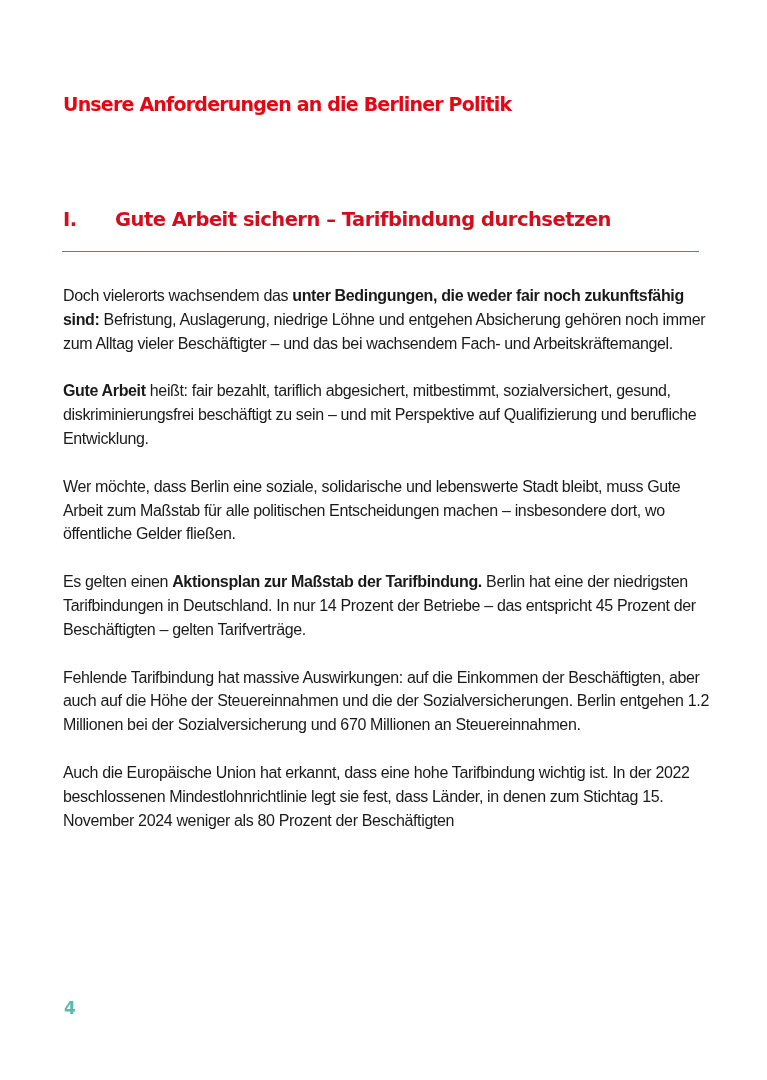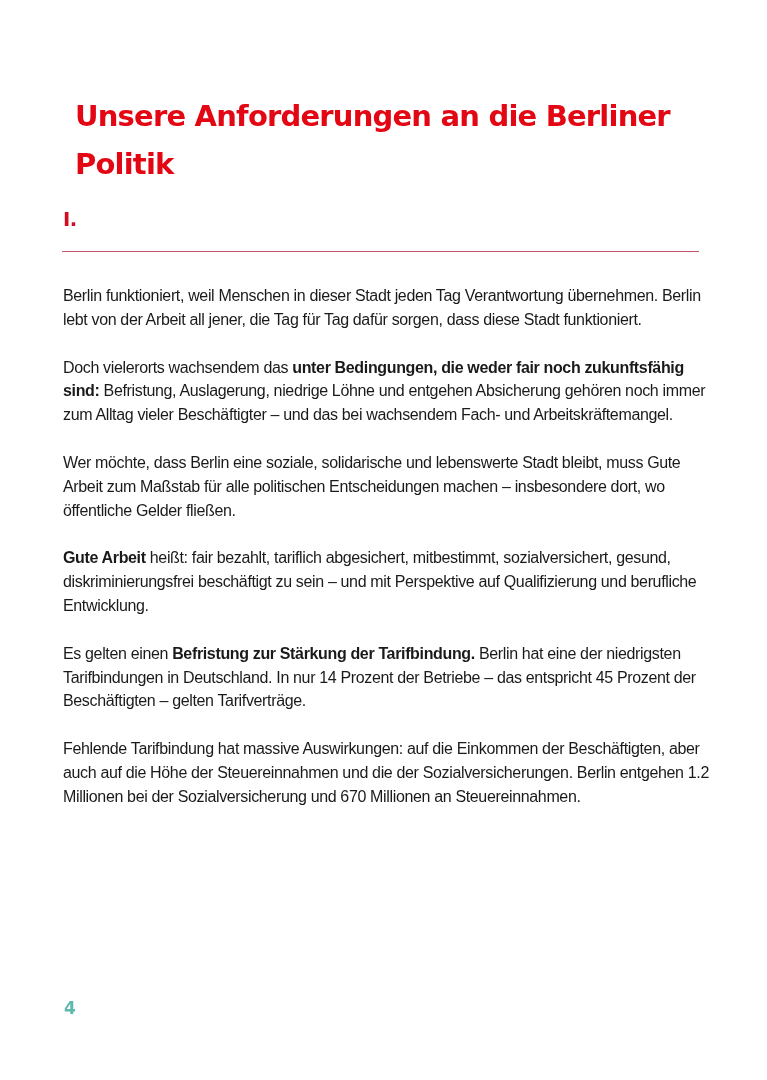--- a/index.html
+++ b/index.html
@@ -13,24 +13,24 @@
       position: relative;
       overflow: hidden;
       font-family: "Liberation Sans", sans-serif;
       color: #1a1a1a;
     }
     .page-title {
       position: absolute;
       left: 63px;
       top: 80px;
       width: 640px;
-      margin: 12px;
+      margin: 0;
       font-family: "DejaVu Sans", sans-serif;
       font-weight: bold;
-      font-size: 29px;
+      font-size: 19px;
       line-height: 48px;
       letter-spacing: -0.8px;
       color: #e30613;
     }
     .section-heading {
       position: absolute;
       left: 63px;
       top: 205px;
       width: 640px;
       margin: 0;
@@ -81,32 +81,33 @@
       color: #5fb8ad;
     }
   </style>
 </head>
 <body>
 
 <h1 class="page-title">Unsere Anforderungen an die Berliner Politik</h1>
 
 <h2 class="section-heading">
   <span class="section-number">I.</span>
+  <span class="section-heading-text">Gute Arbeit sichern – Tarifbindung durchsetzen</span>
 </h2>
 
 <div class="divider"></div>
 
 <div class="body-text">
-  <p class="para"><span>Berlin funktioniert, weil Menschen in dieser Stadt jeden Tag Verantwortung übernehmen. Berlin lebt von der Arbeit all jener, die Tag für Tag dafür sorgen, dass diese Stadt funktioniert.</span></p>
 
   <p class="para"><span>Doch vielerorts wachsendem das </span><b>unter Bedingungen, die weder fair noch zukunftsfähig sind:</b><span> Befristung, Auslagerung, niedrige Löhne und entgehen Absicherung gehören noch immer zum Alltag vieler Beschäftigter – und das bei wachsendem Fach- und Arbeitskräftemangel.</span></p>
 
+  <p class="para"><b>Gute Arbeit</b><span> heißt: fair bezahlt, tariflich abgesichert, mitbestimmt, sozialversichert, gesund, diskriminierungsfrei beschäftigt zu sein – und mit Perspektive auf Qualifizierung und berufliche Entwicklung.</span></p>
+
   <p class="para"><span>Wer möchte, dass Berlin eine soziale, solidarische und lebenswerte Stadt bleibt, muss Gute Arbeit zum Maßstab für alle politischen Entscheidungen machen – insbesondere dort, wo öffentliche Gelder fließen.</span></p>
 
-  <p class="para"><b>Gute Arbeit</b><span> heißt: fair bezahlt, tariflich abgesichert, mitbestimmt, sozialversichert, gesund, diskriminierungsfrei beschäftigt zu sein – und mit Perspektive auf Qualifizierung und berufliche Entwicklung.</span></p>
-
-  <p class="para"><span>Es gelten einen </span><b>Befristung zur Stärkung der Tarifbindung.</b><span> Berlin hat eine der niedrigsten Tarifbindungen in Deutschland. In nur 14 Prozent der Betriebe – das entspricht 45 Prozent der Beschäftigten – gelten Tarifverträge.</span></p>
+  <p class="para"><span>Es gelten einen </span><b>Aktionsplan zur Maßstab der Tarifbindung.</b><span> Berlin hat eine der niedrigsten Tarifbindungen in Deutschland. In nur 14 Prozent der Betriebe – das entspricht 45 Prozent der Beschäftigten – gelten Tarifverträge.</span></p>
 
   <p class="para"><span>Fehlende Tarifbindung hat massive Auswirkungen: auf die Einkommen der Beschäftigten, aber auch auf die Höhe der Steuereinnahmen und die der Sozialversicherungen. Berlin entgehen 1.2 Millionen bei der Sozialversicherung und 670 Millionen an Steuereinnahmen.</span></p>
 
+  <p class="para"><span>Auch die Europäische Union hat erkannt, dass eine hohe Tarifbindung wichtig ist. In der 2022 beschlossenen Mindestlohnrichtlinie legt sie fest, dass Länder, in denen zum Stichtag 15. November 2024 weniger als 80 Prozent der Beschäftigten</span></p>
 </div>
 
 <div class="page-number">4</div>
 
 </body></html>

